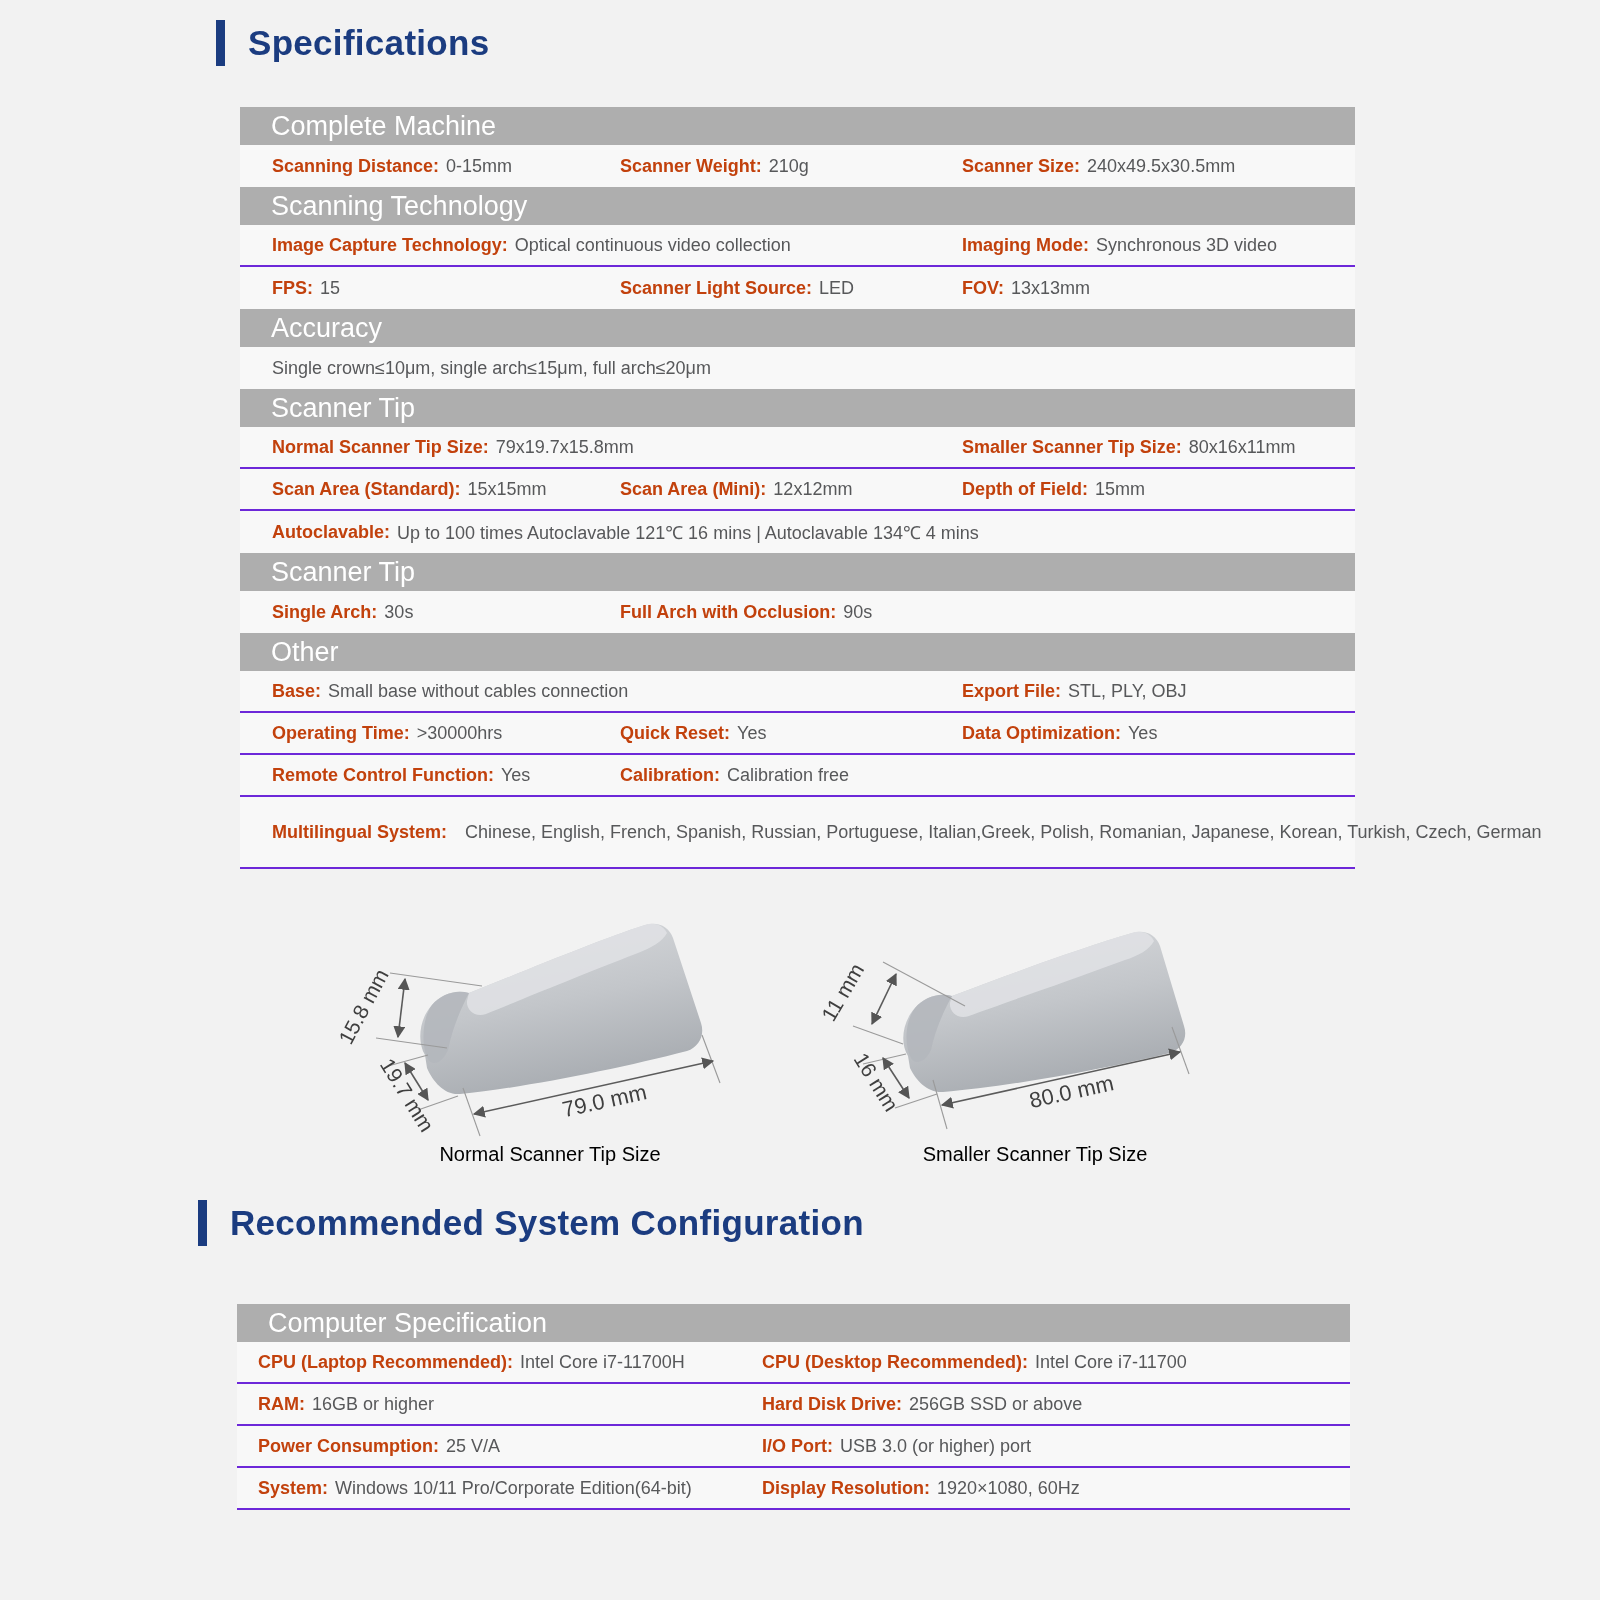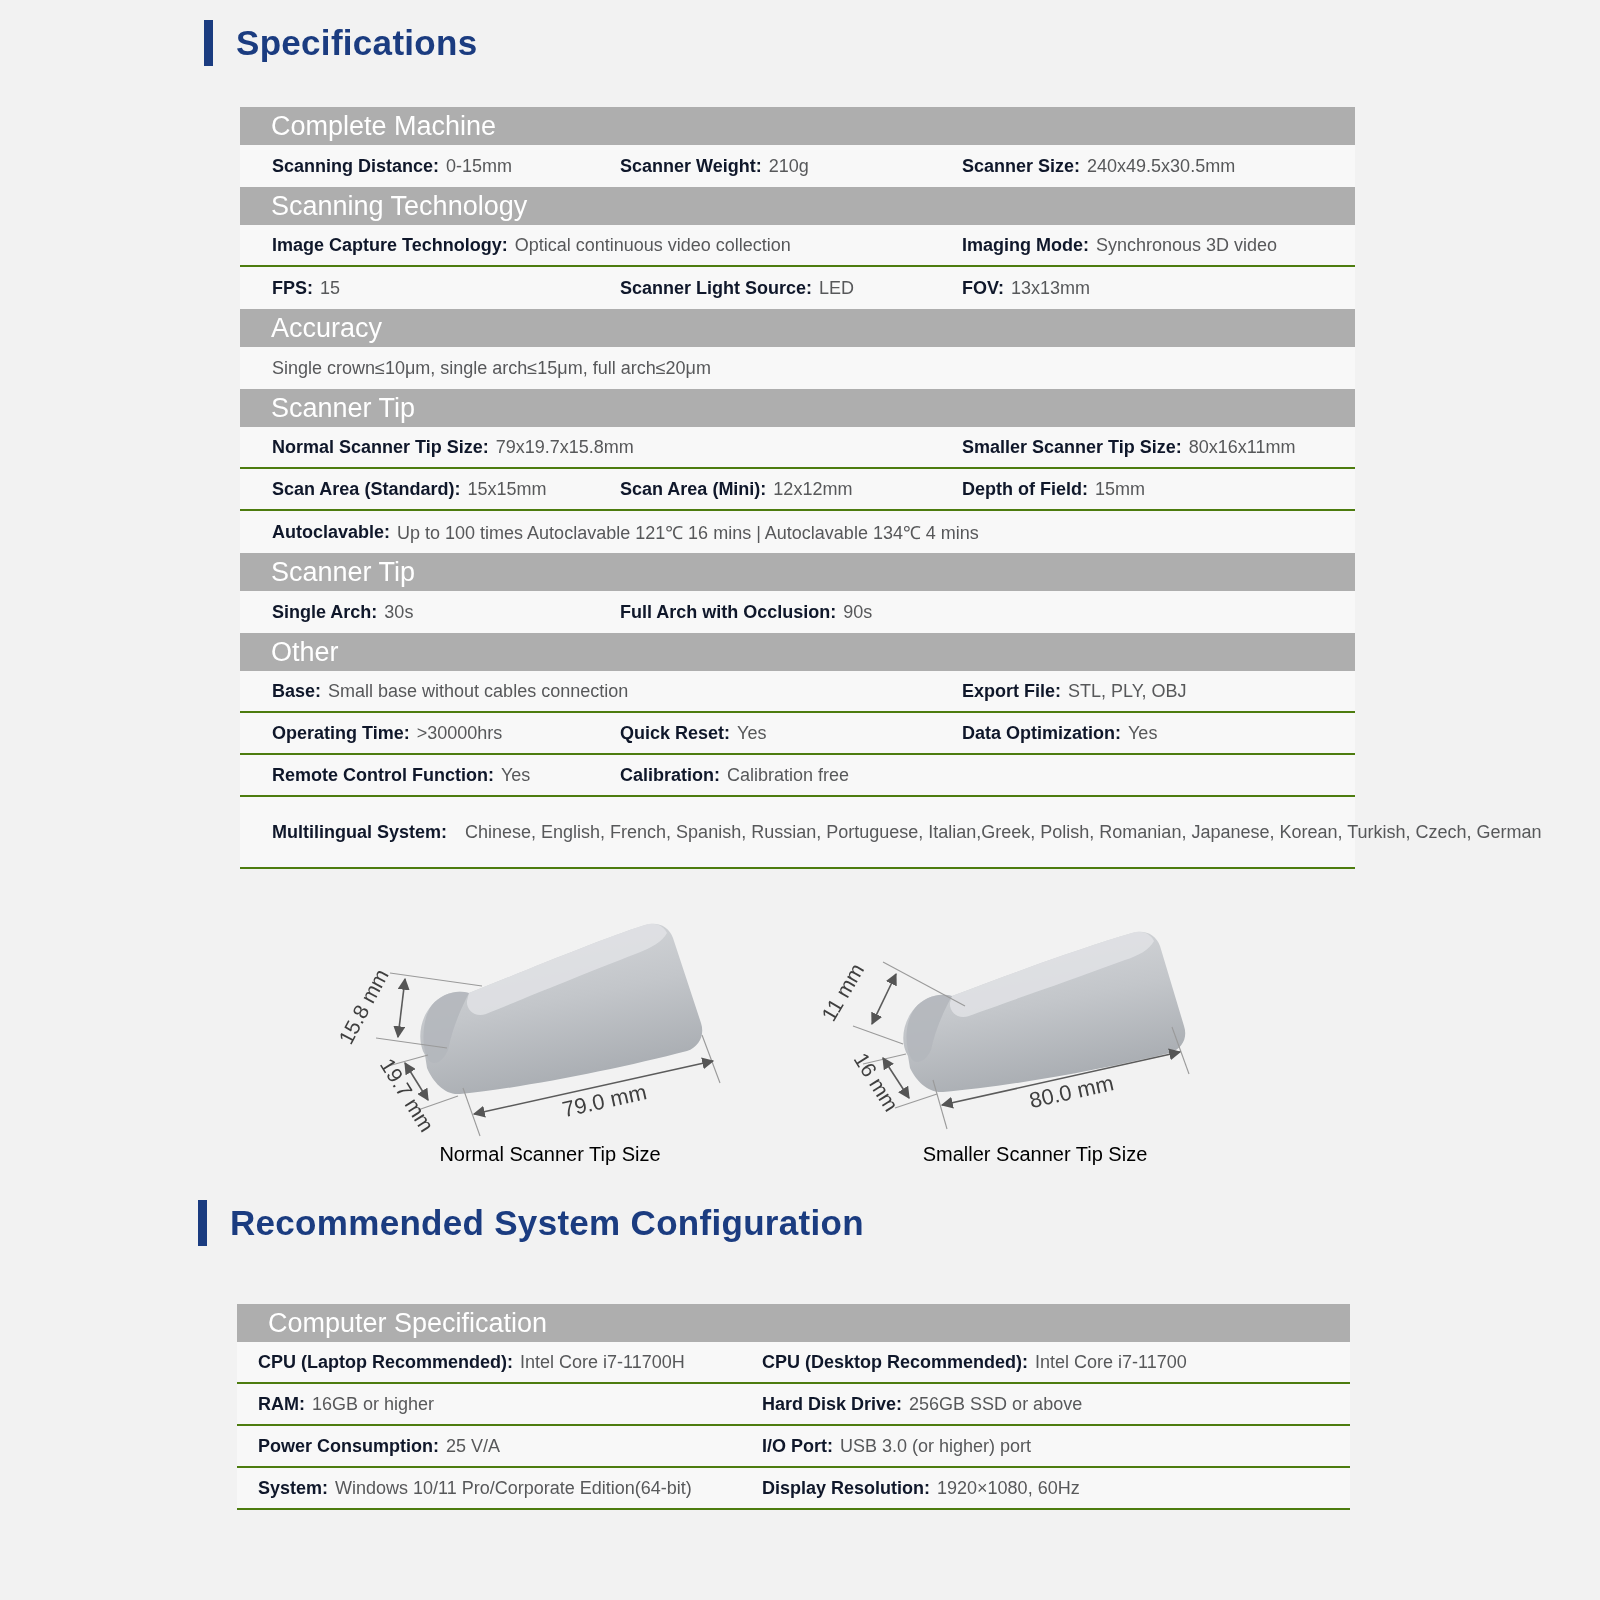--- a/index.html
+++ b/index.html
@@ -13,45 +13,45 @@
   .tbar{width:9px;height:46px;background:#1b3c80;margin-right:23px;}
   .ttext{font-size:35px;font-weight:bold;color:#1b3c80;letter-spacing:.3px;}
 
   .spec-table{position:absolute;}
   .ghead{
     background:#aeaeae;height:38px;line-height:38px;
     color:#ffffff;font-size:27px;padding-left:31px;
     box-sizing:border-box;font-weight:400;
   }
   .row{position:relative;background:#f8f8f8;height:42px;box-sizing:border-box;}
-  .row.sep{border-bottom:2px solid #4d7c0f;}
+  .row.sep{border-bottom:2px solid #6d28d9;}
   .row.tall{height:72px;}
   .cell{
     position:absolute;top:0;bottom:0;display:flex;align-items:center;
     white-space:nowrap;font-size:18px;color:#57585a;
   }
-  .cell b{color:#0f172a;font-weight:bold;margin-right:7px;}
+  .cell b{color:#c2410c;font-weight:bold;margin-right:7px;}
   .c1{left:32px;}  .c2{left:380px;}  .c3{left:722px;}
   .t2 .c1{left:21px;} .t2 .c2{left:525px;}
   .ml-val{display:flex;flex-direction:row;justify-content:center;line-height:27px;}
 
   .fig{position:absolute;width:480px;height:272px;}
   .fig .cap{
     position:absolute;top:245px;left:0;width:100%;text-align:center;
     font-size:20px;color:#000000;
   }
   svg text{font-family:"Liberation Sans", sans-serif;font-size:21px;fill:#3f3f3f;}
   svg text.big{font-size:22px;}
   .dim{stroke:#5b5b5b;stroke-width:1.6;fill:none;}
   .ext{stroke:#9a9a9a;stroke-width:1.1;fill:none;}
 </style>
 </head>
 <body>
 
-<div class="title" style="left:204px;top:20px;">
+<div class="title" style="left:216px;top:20px;">
   <div class="tbar"></div>
   <div class="ttext">Specifications</div>
 </div>
 
 <div class="spec-table" style="left:240px;top:107px;width:1115px;">
 
   <div class="ghead">Complete Machine</div>
   <div class="row">
     <span class="cell c1">
         <b>Scanning Distance:</b>

